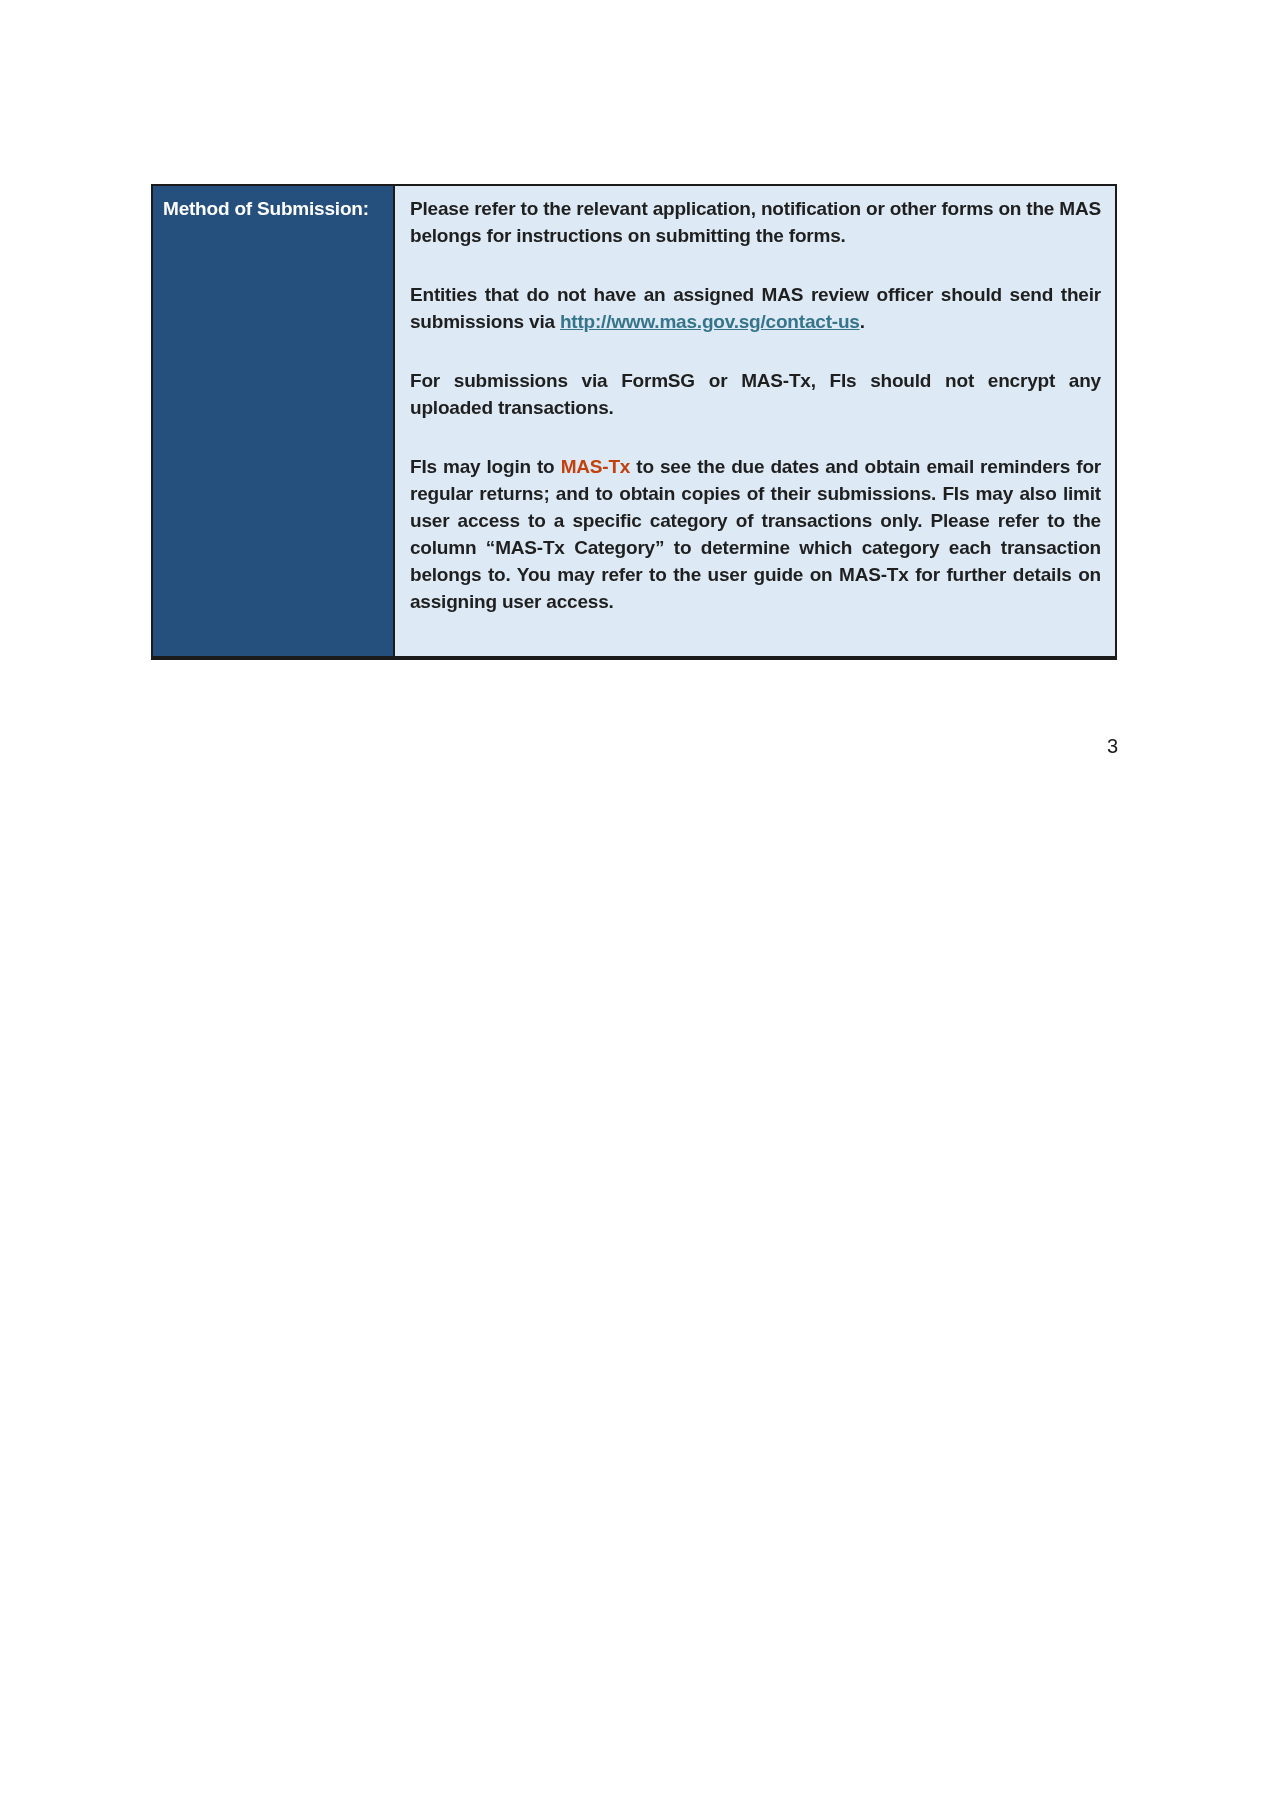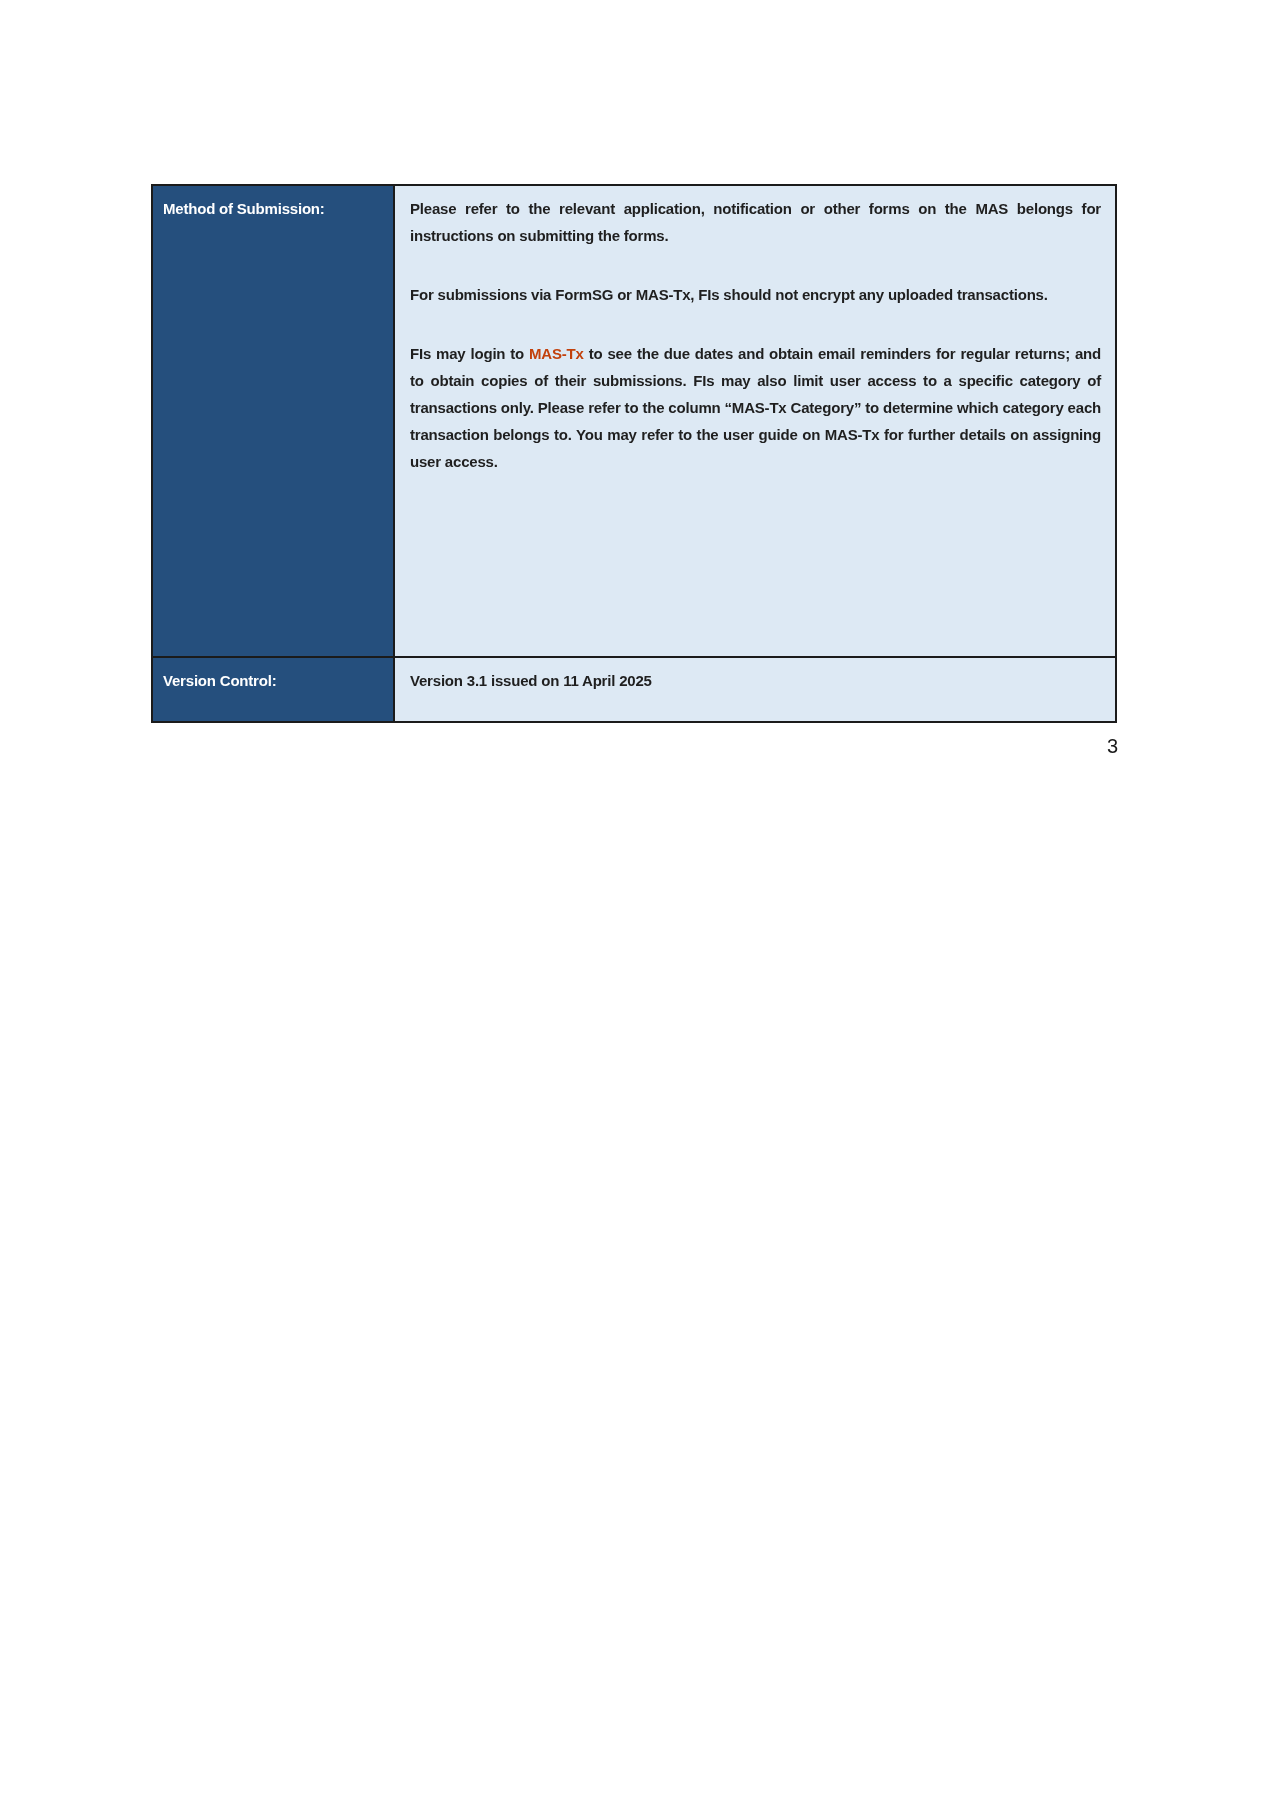--- a/index.html
+++ b/index.html
@@ -35,21 +35,21 @@
     height: 472px;
     border-bottom: 2px solid #1b1b1b;
   }
 
   .trow.row-version {
     height: 63px;
   }
 
   .cell {
     font-weight: 700;
-    font-size: 15px;
+    font-size: 19px;
     line-height: 27px;
     letter-spacing: -0.2px;
   }
 
   .cell.head {
     width: 242px;
     flex: 0 0 242px;
     background: #254f7d;
     color: #ffffff;
     border-right: 2px solid #1b1b1b;
@@ -102,29 +102,22 @@
 <body>
 
 <div class="doc-table">
 
   <div class="trow row-method">
     <div class="cell head">
       <span>Method of Submission:</span>
     </div>
     <div class="cell body">
       <p>Please refer to the relevant application, notification or other forms on the MAS belongs for instructions on submitting the forms.</p>
+      <p><span>Entities that do not have an assigned MAS review officer should send their submissions via </span><a class="link-teal">http://www.mas.gov.sg/contact-us</a><span>.</span></p>
       <p>For submissions via FormSG or MAS-Tx, FIs should not encrypt any uploaded transactions.</p>
       <p><span>FIs may login to </span><a class="link-blue">MAS-Tx</a><span> to see the due dates and obtain email reminders for regular returns; and to obtain copies of their submissions. FIs may also limit user access to a specific category of transactions only. Please refer to the column “MAS-Tx Category” to determine which category each transaction belongs to. You may refer to the user guide on MAS-Tx for further details on assigning user access.</span></p>
     </div>
   </div>
 
-  <div class="trow row-version">
-    <div class="cell head">
-      <span>Version Control:</span>
-    </div>
-    <div class="cell body">
-      <p>Version 3.1 issued on 11 April 2025</p>
-    </div>
-  </div>
 
 </div>
 
 <div class="page-number">3</div>
 
 </body></html>

